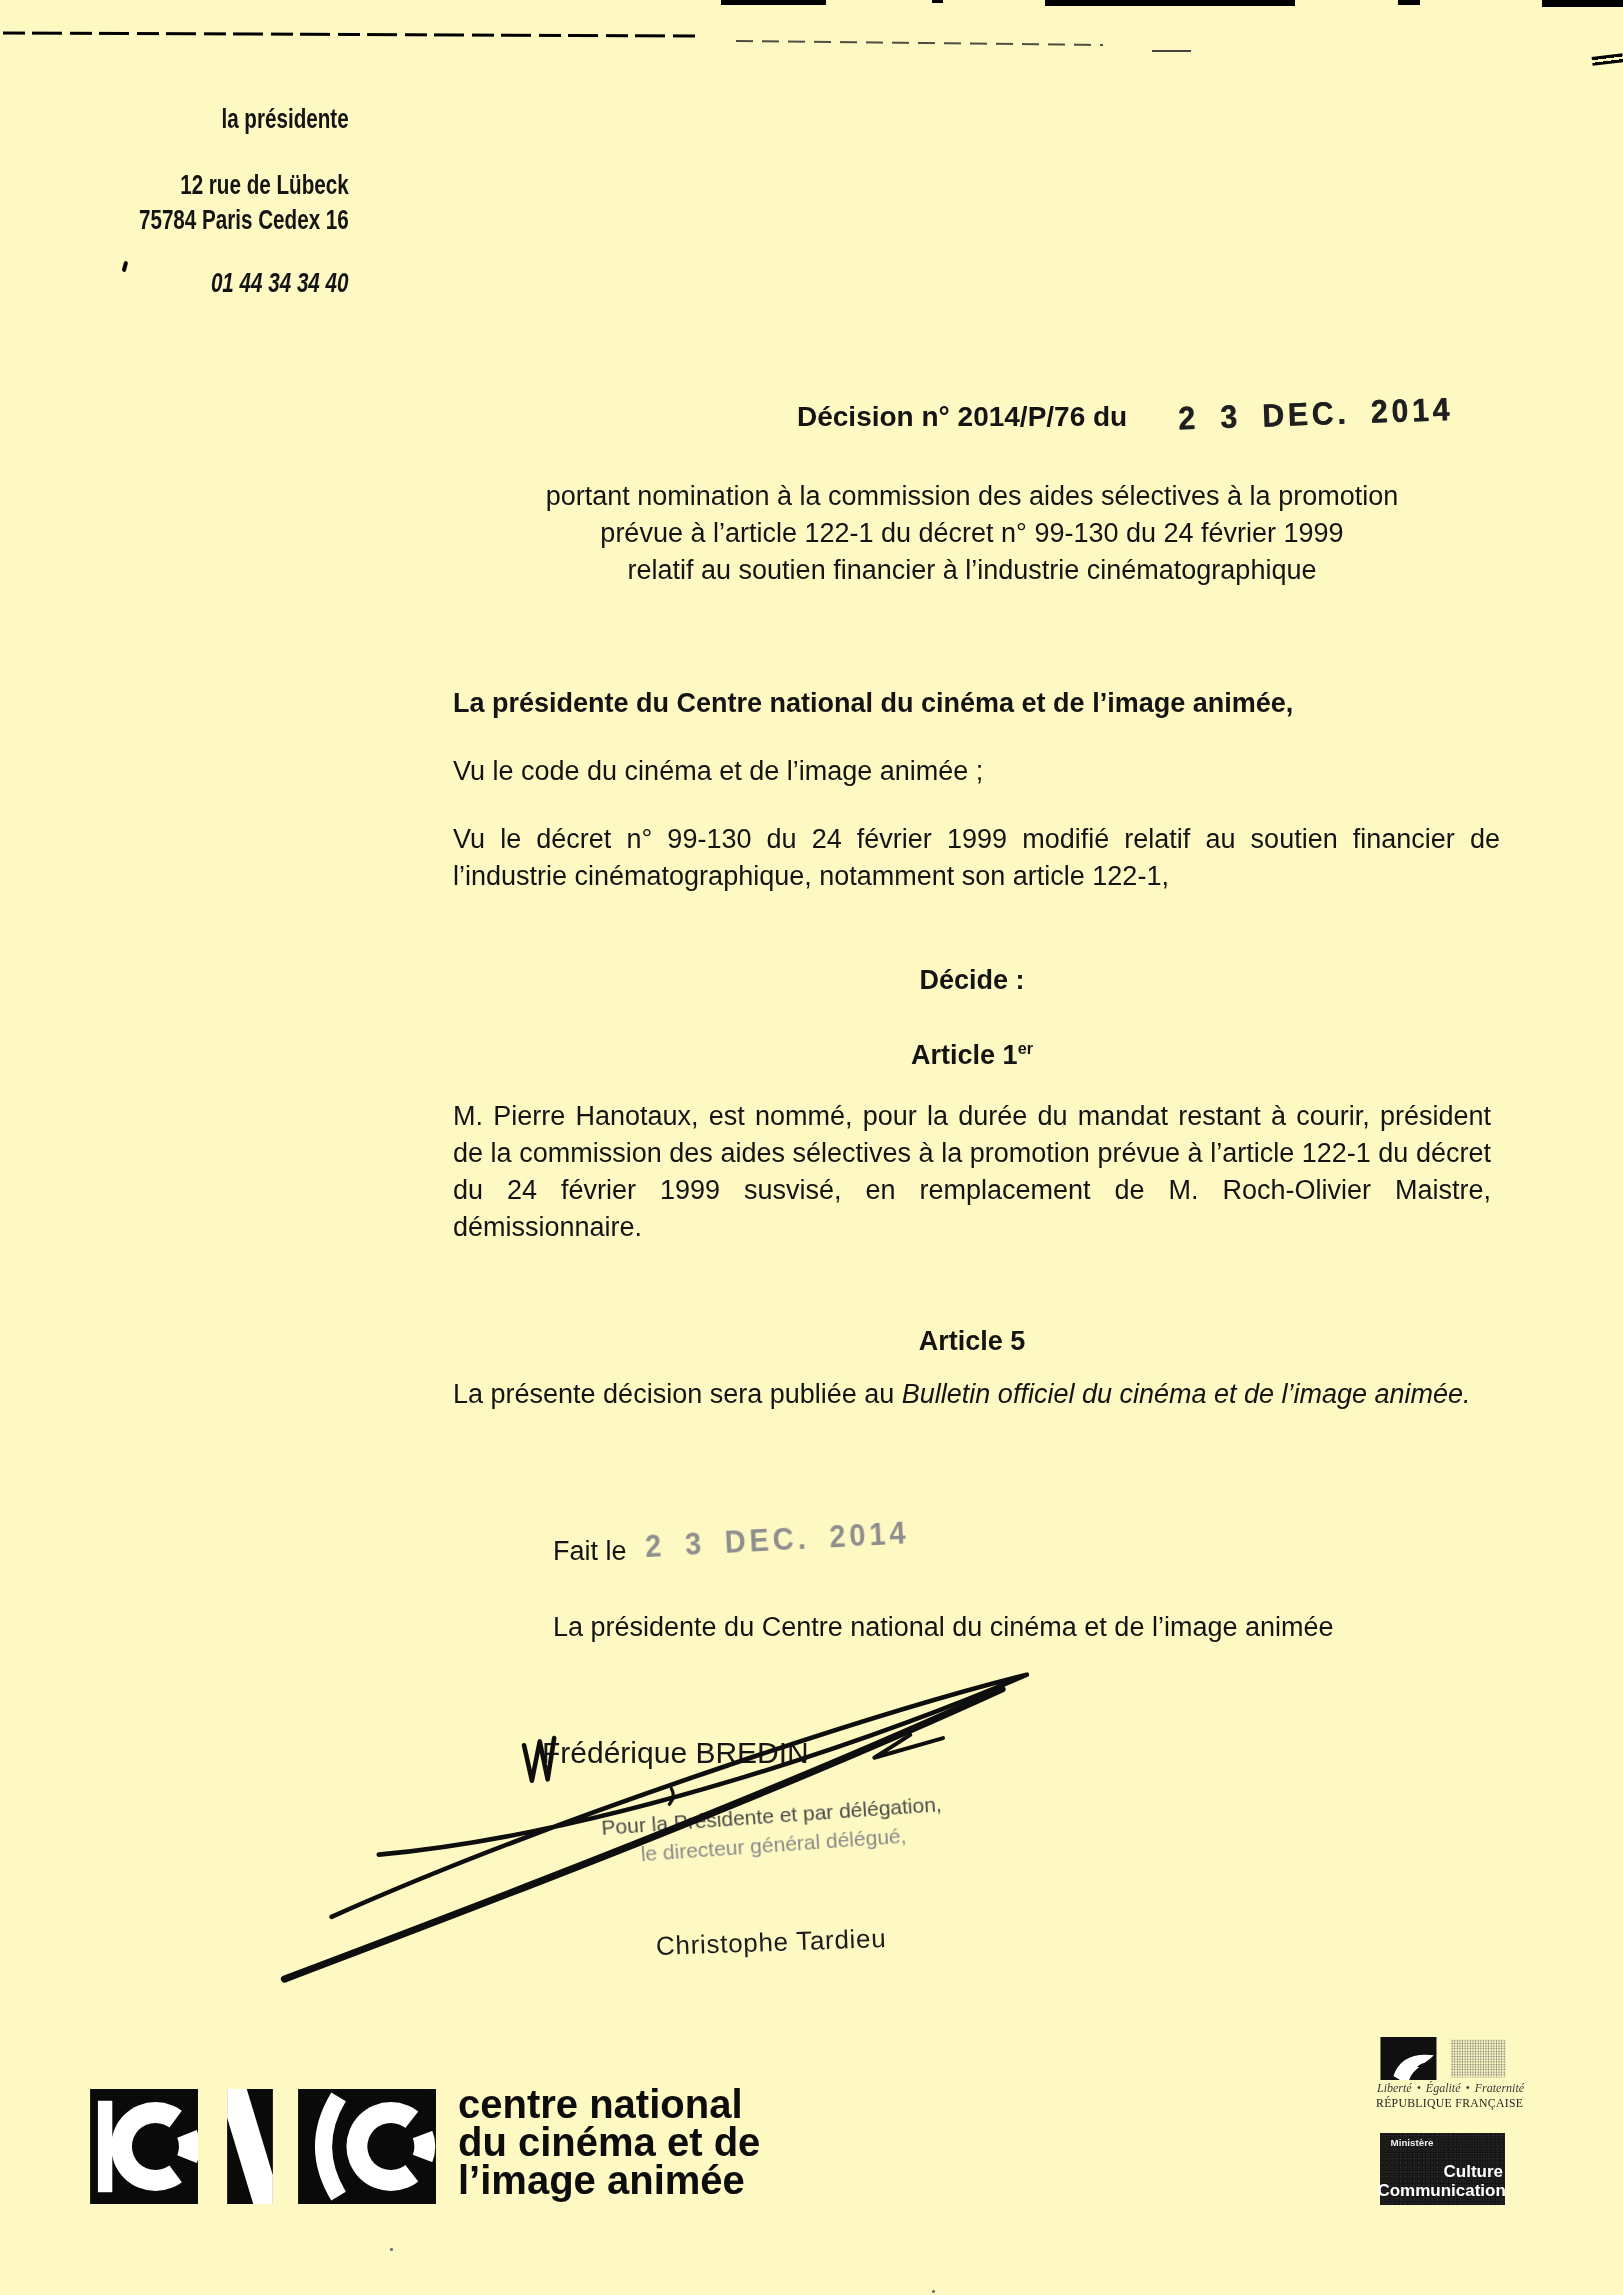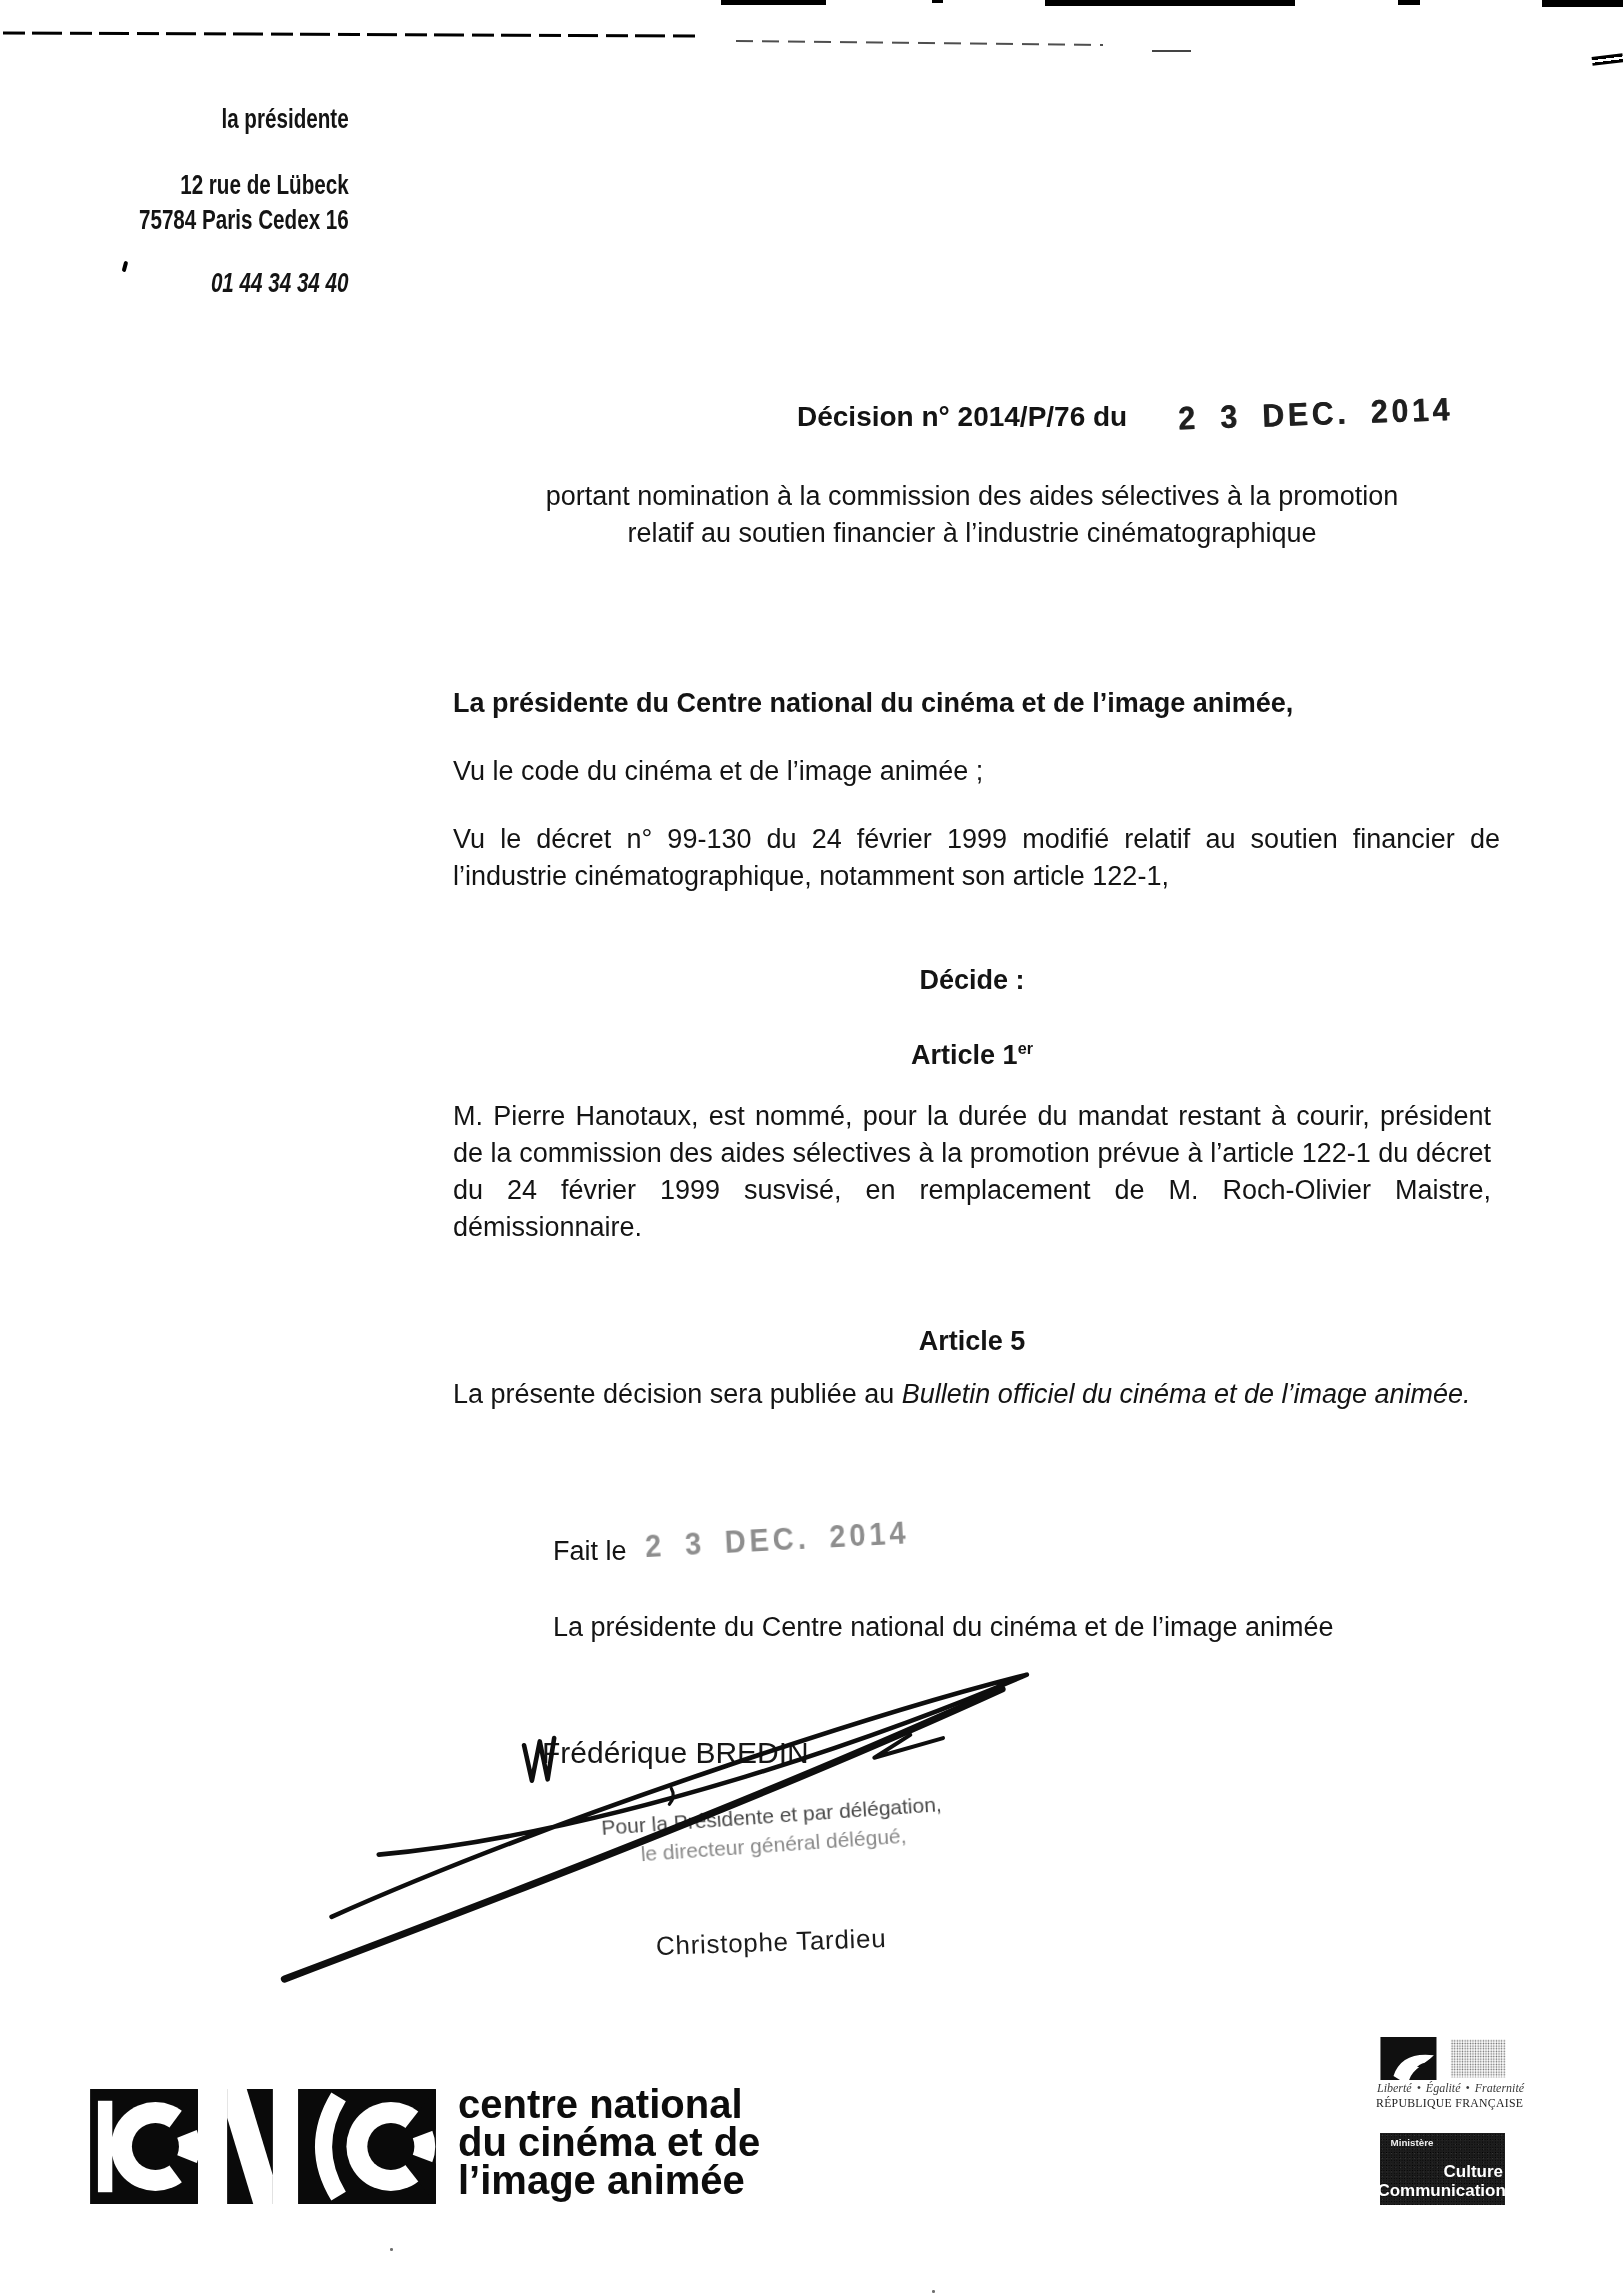--- a/index.html
+++ b/index.html
@@ -1,16 +1,16 @@
 <!DOCTYPE html>
 <html style="font-size:10.5px"><head>
 <meta charset="utf-8">
 <style>
   html,body{margin:0;padding:0;background:#9a9a9a;}
-  .page{position:relative;width:1623px;height:2295px;background:#ffffff;overflow:hidden;
+  .page{position:relative;width:1623px;height:2295px;background:#fef9c3;overflow:hidden;
         font-family:"Liberation Sans",sans-serif;color:#141414;}
   .abs{position:absolute;}
   .body-text{font-size:27px;line-height:37px;}
   .bold{font-weight:700;}
   .center{text-align:center;}
   .justify{text-align:justify;}
   .nowrap{white-space:nowrap;}
   .right-col{right:1274px;text-align:right;white-space:nowrap;font-weight:700;font-size:27.5px;}
   .cond{display:inline-block;transform:scaleX(0.75);transform-origin:100% 50%;}
   .stamp{font-weight:700;white-space:nowrap;font-family:"Liberation Sans",sans-serif;}
@@ -71,20 +71,21 @@
   </div>
   <div class="abs right-col" style="top:267px;font-style:italic;">
     <span class="cond">01 44 34 34 40</span>
   </div>
 
   <div class="abs bold nowrap" style="left:797px;top:401px;font-size:28px;">Décision n° 2014/P/76 du</div>
   <div class="abs stamp stamp-dark" style="left:1178px;top:397px;">2 3 DEC. 2014</div>
 
   <div class="abs center headline" style="left:453px;top:478px;width:1038px;">
     <div>portant nomination à la commission des aides sélectives à la promotion</div>
+    <div>prévue à l’article 122-1 du décret n° 99-130 du 24 février 1999</div>
     <div>relatif au soutien financier à l’industrie cinématographique</div>
   </div>
 
   <div class="abs body-text bold" style="left:453px;top:685px;width:1047px;">La présidente du Centre national du cinéma et de l’image animée,</div>
   <div class="abs body-text" style="left:453px;top:753px;width:1047px;">Vu le code du cinéma et de l’image animée ;</div>
   <div class="abs body-text justify" style="left:453px;top:821px;width:1047px;">Vu le décret n° 99-130 du 24 février 1999 modifié relatif au soutien financier de l’industrie cinématographique, notamment son article 122-1,</div>
 
   <div class="abs body-text bold center" style="left:453px;top:962px;width:1038px;">Décide :</div>
   <div class="abs body-text bold center" style="left:453px;top:1030px;width:1038px;">
     <span>Article 1</span><sup>er</sup>

